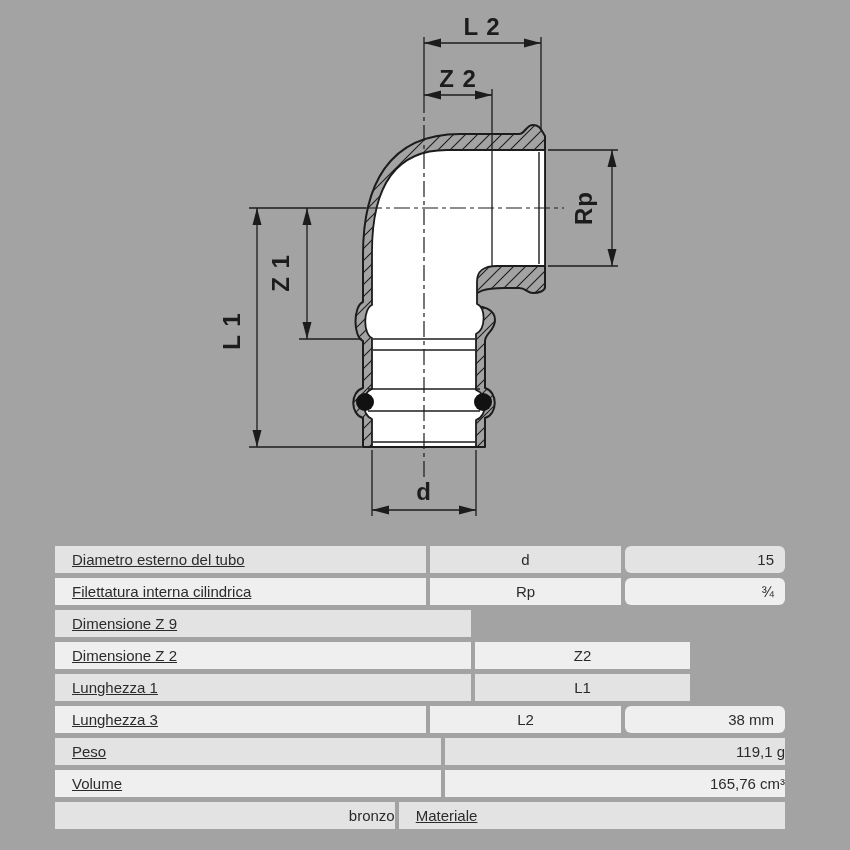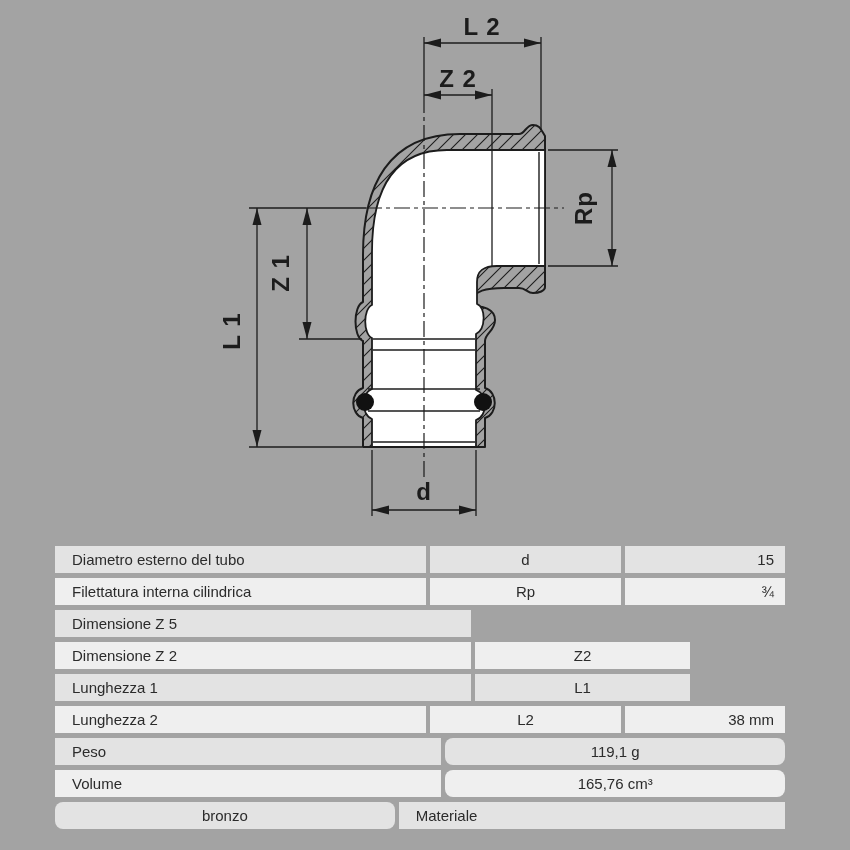--- a/index.html
+++ b/index.html
@@ -3,24 +3,24 @@
 <meta charset="utf-8">
 <style>
   html,body{margin:0;padding:0;background:#ffffff;}
   #page{position:relative;width:850px;height:850px;background:#a3a3a3;overflow:hidden;
         font-family:"Liberation Sans", sans-serif;padding-left:14px;}
   #drawing{position:absolute;left:0;top:0;}
   .dim-text{font-family:"Liberation Sans",sans-serif;font-size:24px;font-weight:bold;fill:#1c1c1c;letter-spacing:1px;}
   #spec-table{position:absolute;left:55px;top:546px;width:730px;color:#2b2b2b;font-size:15px;}
   .row{display:flex;gap:4px;height:27px;line-height:27px;margin-bottom:5px;white-space:nowrap;}
   .cell{box-sizing:border-box;height:27px;overflow:hidden;}
-  .c1{width:416px;padding-left:17px;text-align:left;}
+  .c1{width:416px;padding-left:17px;text-align:left;text-decoration:underline;}
   .c2{width:215px;text-align:center;}
-  .c3{width:179px;padding-right:11px;text-align:right;}
-  .cm{width:367px;text-align:center;border-radius:8px;}
+  .c3{width:179px;padding-right:11px;text-align:right;border-radius:6px;}
+  .cm{width:367px;text-align:right;}
   .row:nth-child(odd) .cell{background:#e3e3e3;}
   .row:nth-child(even) .cell{background:#efefef;}
 </style>
 </head>
 <body>
 
 <div id="page">
 
   <svg id="drawing" width="850" height="540" viewBox="0 0 850 540" xmlns="http://www.w3.org/2000/svg">
     <defs>
@@ -145,32 +145,32 @@
       <div class="cell c1">Diametro esterno del tubo</div>
       <div class="cell c2">d</div>
       <div class="cell c3">15</div>
     </div>
     <div class="row">
       <div class="cell c1">Filettatura interna cilindrica</div>
       <div class="cell c2">Rp</div>
       <div class="cell c3">¾</div>
     </div>
     <div class="row">
-      <div class="cell c1">Dimensione Z 5</div>
+      <div class="cell c1">Dimensione Z 9</div>
     </div>
     <div class="row">
       <div class="cell c1">Dimensione Z 2</div>
       <div class="cell c2">Z2</div>
     </div>
     <div class="row">
       <div class="cell c1">Lunghezza 1</div>
       <div class="cell c2">L1</div>
     </div>
     <div class="row">
-      <div class="cell c1">Lunghezza 2</div>
+      <div class="cell c1">Lunghezza 3</div>
       <div class="cell c2">L2</div>
       <div class="cell c3">38 mm</div>
     </div>
     <div class="row">
       <div class="cell c1">Peso</div>
       <div class="cell cm">119,1 g</div>
     </div>
     <div class="row">
       <div class="cell c1">Volume</div>
       <div class="cell cm">165,76 cm³</div>

